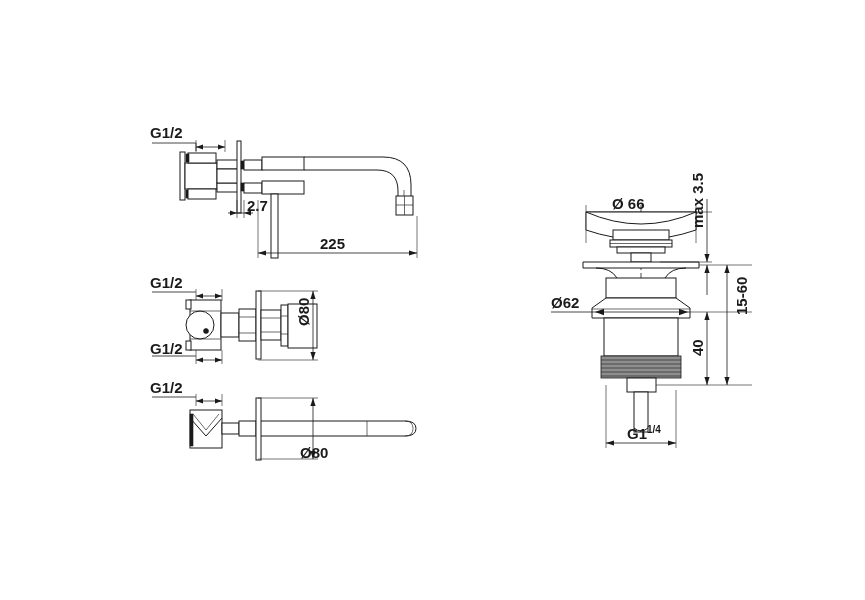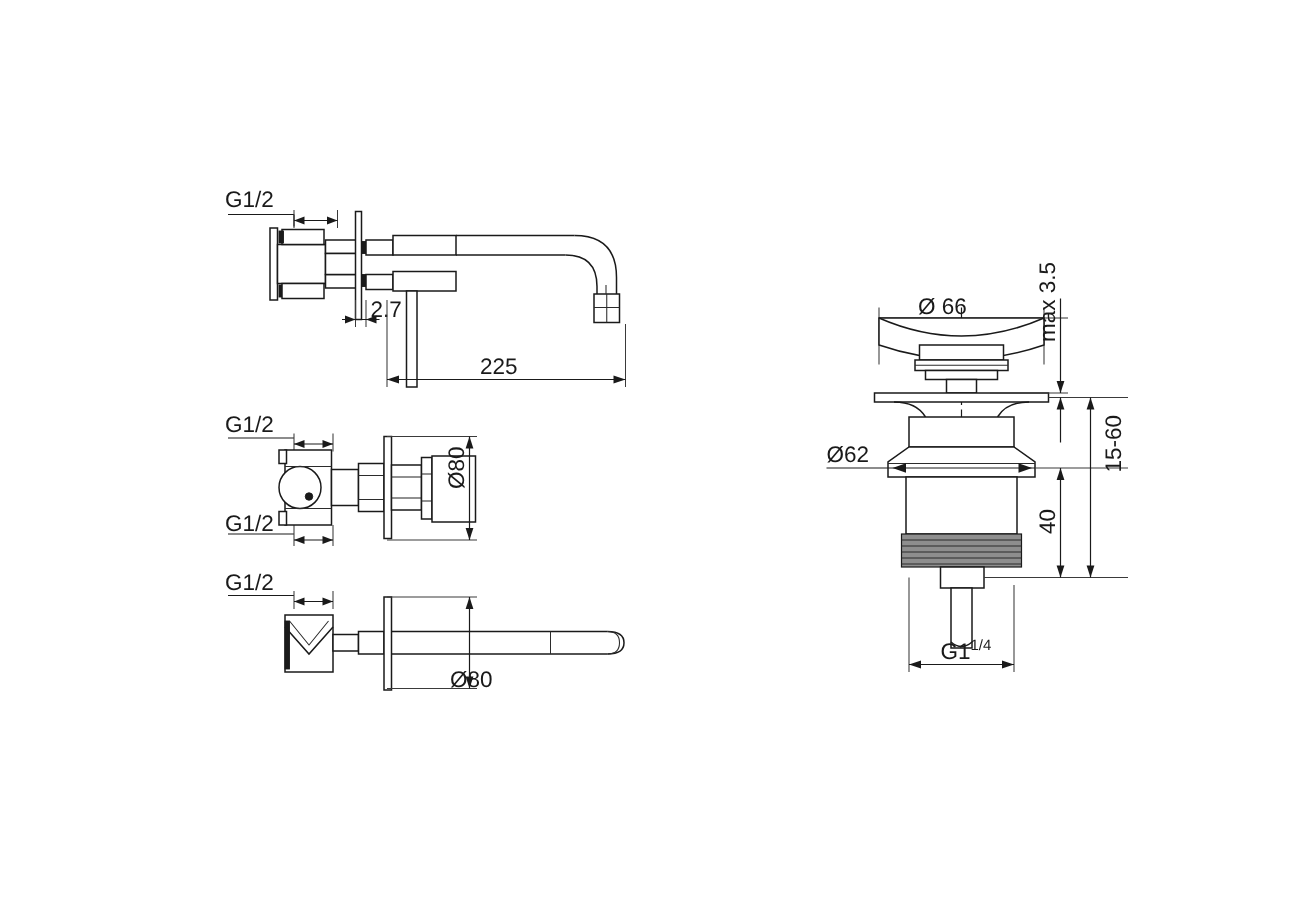--- a/index.html
+++ b/index.html
@@ -11,20 +11,21 @@
     width: 865px;
     height: 600px;
     font-family: "Liberation Sans", sans-serif;
     overflow: hidden;
   }
   #drawing-root {
     position: relative;
     width: 692px;
     height: 600px;
     background: #ffffff;
+    font-weight: bold;
   }
   svg#tech-drawing {
     display: block;
     width: 865px;
     height: 600px;
     background: #ffffff;
   }
   .ln {
     stroke: #1a1a1a;
     stroke-width: 1;

